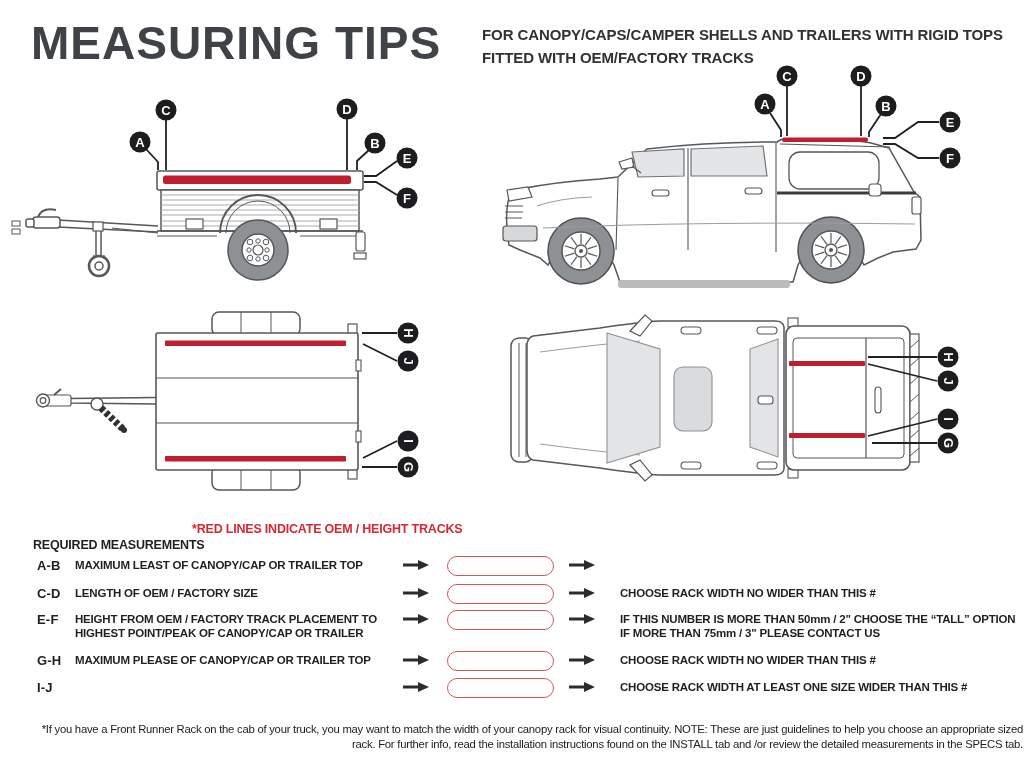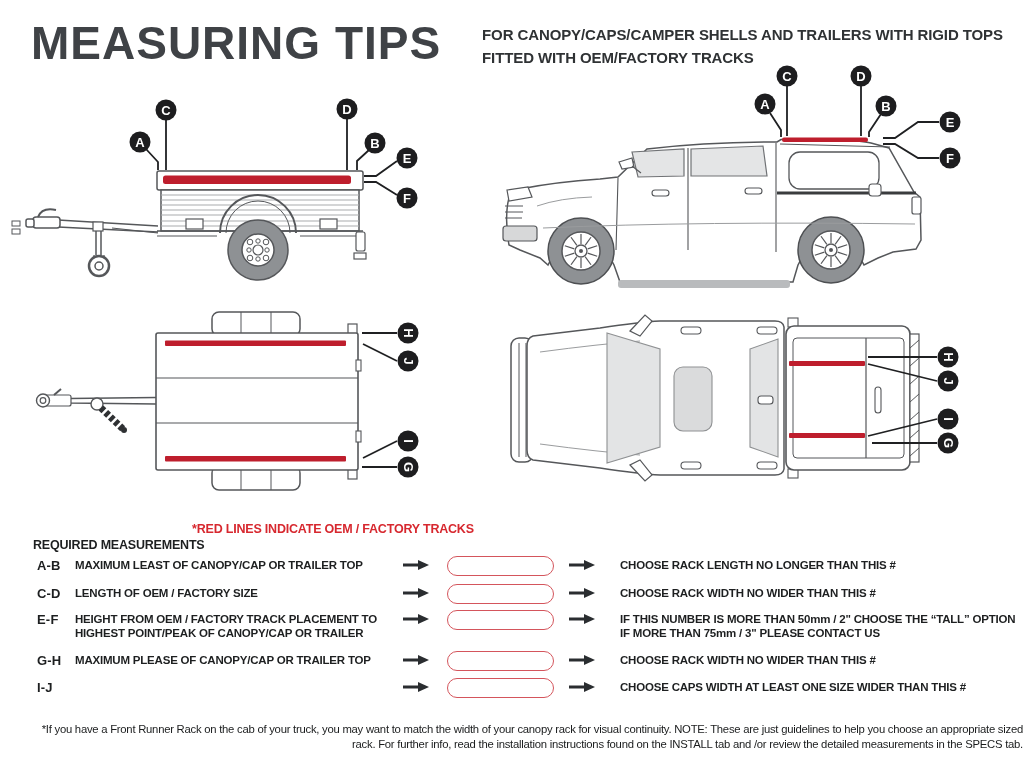--- a/index.html
+++ b/index.html
@@ -267,35 +267,34 @@
     <circle cx="948" cy="381" r="10.5" fill="#1d1d1f"></circle>
       <text x="948" y="381" dominant-baseline="central" fill="#fff" transform="rotate(90 948 381)">J</text>
     <circle cx="948" cy="419" r="10.5" fill="#1d1d1f"></circle>
       <text x="948" y="419" dominant-baseline="central" fill="#fff" transform="rotate(90 948 419)">I</text>
     <circle cx="948" cy="443" r="10.5" fill="#1d1d1f"></circle>
       <text x="948" y="443" dominant-baseline="central" fill="#fff" transform="rotate(90 948 443)">G</text>
   </g>
 </svg>
 
 <div class="abs" id="legend-required">REQUIRED MEASUREMENTS</div>
-<div class="abs" id="legend-rednote">*RED LINES INDICATE OEM / FACTORY TRACKS</div>
+<div class="abs" id="legend-rednote">*RED LINES INDICATE OEM / HEIGHT TRACKS</div>
 
 <div class="mrow" style="top:559px">
   <span class="m-id">A-B</span>
   <span class="m-desc">MAXIMUM  LEAST OF CANOPY/CAP OR TRAILER TOP</span>
   <svg class="m-arrow1" width="26" height="12">
       <line x1="0" y1="6" x2="17" y2="6" stroke="#2a2d30" stroke-width="3"></line>
       <polygon points="15,1 26,6 15,11" fill="#2a2d30"></polygon>
     </svg>
   <span class="m-pill"></span>
   <svg class="m-arrow2" width="26" height="12">
       <line x1="0" y1="6" x2="17" y2="6" stroke="#2a2d30" stroke-width="3"></line>
       <polygon points="15,1 26,6 15,11" fill="#2a2d30"></polygon>
     </svg>
-  <span class="m-outcome">CHOOSE RACK LENGTH NO LONGER THAN THIS #</span>
 </div>
 
 <div class="mrow" style="top:587px">
   <span class="m-id">C-D</span>
   <span class="m-desc">LENGTH OF OEM / FACTORY SIZE</span>
   <svg class="m-arrow1" width="26" height="12">
       <line x1="0" y1="6" x2="17" y2="6" stroke="#2a2d30" stroke-width="3"></line>
       <polygon points="15,1 26,6 15,11" fill="#2a2d30"></polygon>
     </svg>
   <span class="m-pill"></span>
@@ -342,16 +341,16 @@
   <span class="m-id">I-J</span>
   <svg class="m-arrow1" width="26" height="12">
       <line x1="0" y1="6" x2="17" y2="6" stroke="#2a2d30" stroke-width="3"></line>
       <polygon points="15,1 26,6 15,11" fill="#2a2d30"></polygon>
     </svg>
   <span class="m-pill"></span>
   <svg class="m-arrow2" width="26" height="12">
       <line x1="0" y1="6" x2="17" y2="6" stroke="#2a2d30" stroke-width="3"></line>
       <polygon points="15,1 26,6 15,11" fill="#2a2d30"></polygon>
     </svg>
-  <span class="m-outcome">CHOOSE CAPS WIDTH AT LEAST ONE SIZE WIDER THAN THIS #</span>
+  <span class="m-outcome">CHOOSE RACK WIDTH AT LEAST ONE SIZE WIDER THAN THIS #</span>
 </div>
 
 <div class="abs" id="footnote">*If you have a Front Runner Rack on the cab of your truck, you may want to match the width of your canopy rack for visual continuity. NOTE: These are just guidelines to help you choose an appropriate sized rack. For further info, read the installation instructions found on the INSTALL tab and /or review the detailed measurements in the SPECS tab.</div>
 
 </body></html>

